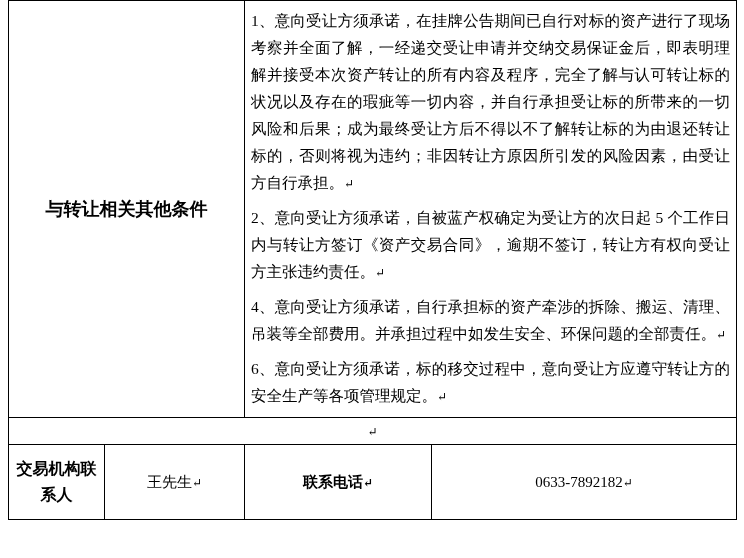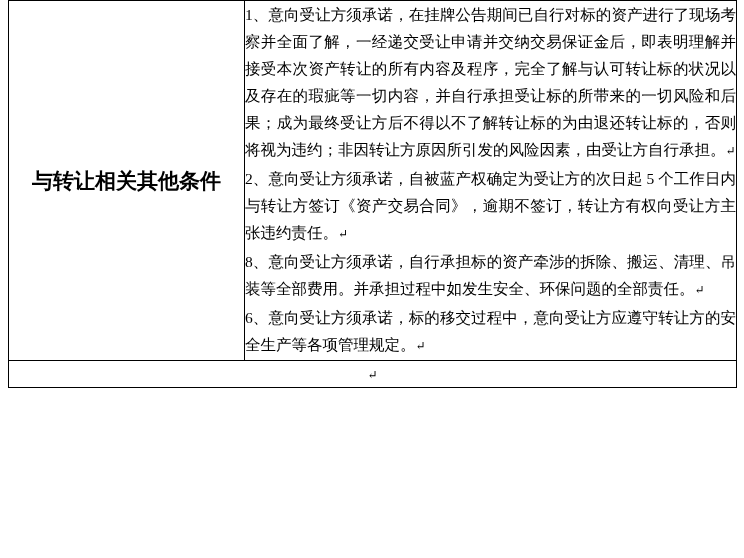--- a/index.html
+++ b/index.html
@@ -32,39 +32,39 @@
     vertical-align: middle;
     padding: 0;
   }
   .col-label { width: 96px; }
   .col-mid   { width: 140px; }
   .col-body  { width: 492px; }
 
   .cell-label {
     text-align: center;
     font-weight: bold;
-    font-size: 21px;
+    font-size: 18px;
     line-height: 24px;
     padding: 4px 6px;
   }
   .cell-label-vert {
     text-align: center;
     font-weight: bold;
     font-size: 16px;
     line-height: 26px;
     padding: 4px 22px;
   }
   .cell-body {
     font-size: 15.5px;
     line-height: 27px;
     padding: 6px 8px 8px 8px;
     text-align: justify;
   }
   .para {
-    margin: 0;
+    margin: 6px;
     text-indent: 0;
   }
   .pilcrow {
     font-size: 12px;
     color: #000;
   }
   .spacer-row td {
     height: 26px;
     text-align: center;
     vertical-align: middle;
@@ -95,24 +95,46 @@
       <col class="col-body">
     </colgroup>
     <tbody>
       <tr>
         <td colspan="2" class="cell-label">
           <span>与转让相关其他条件</span>
         </td>
         <td class="cell-body">
           <p class="para"><span>1、意向受让方须承诺，在挂牌公告期间已自行对标的资产进行了现场考察并全面了解，一经递交受让申请并交纳交易保证金后，即表明理解并接受本次资产转让的所有内容及程序，完全了解与认可转让标的状况以及存在的瑕疵等一切内容，并自行承担受让标的所带来的一切风险和后果；成为最终受让方后不得以不了解转让标的为由退还转让标的，否则将视为违约；非因转让方原因所引发的风险因素，由受让方自行承担。</span><span class="pilcrow">↵</span></p>
           <p class="para"><span>2、意向受让方须承诺，自被蓝产权确定为受让方的次日起 5 个工作日内与转让方签订《资产交易合同》，逾期不签订，转让方有权向受让方主张违约责任。</span><span class="pilcrow">↵</span></p>
-          <p class="para"><span>8、意向受让方须承诺，自行承担标的资产牵涉的拆除、搬运、清理、吊装等全部费用。并承担过程中如发生安全、环保问题的全部责任。</span><span class="pilcrow">↵</span></p>
+          <p class="para"><span>4、意向受让方须承诺，自行承担标的资产牵涉的拆除、搬运、清理、吊装等全部费用。并承担过程中如发生安全、环保问题的全部责任。</span><span class="pilcrow">↵</span></p>
           <p class="para"><span>6、意向受让方须承诺，标的移交过程中，意向受让方应遵守转让方的安全生产等各项管理规定。</span><span class="pilcrow">↵</span></p>
         </td>
       </tr>
       <tr class="spacer-row">
         <td colspan="3">
           <span class="spacer-mark">↵</span>
         </td>
       </tr>
+      <tr class="contact-row">
+        <td class="cell-label-vert">
+          <span class="nowrap-v">交易机构联系人</span>
+        </td>
+        <td class="cell-center">
+          <span>王先生</span><span class="pilcrow">↵</span>
+        </td>
+        <td class="cell-center">
+          <table style="width:100%;border-collapse:collapse;">
+            <tbody>
+                <tr>
+              <td style="border:none;width:38%;text-align:center;font-weight:bold;font-size:15px;">
+                <span>联系电话</span><span class="pilcrow">↵</span>
+              </td>
+              <td style="border:none;border-left:1px solid #000;width:62%;text-align:center;font-size:15px;">
+                <span>0633-7892182</span><span class="pilcrow">↵</span>
+              </td>
+            </tr>
+          </tbody>
+            </table>
+        </td>
+      </tr>
     </tbody>
   </table>
 </div>
 
 </body></html>

